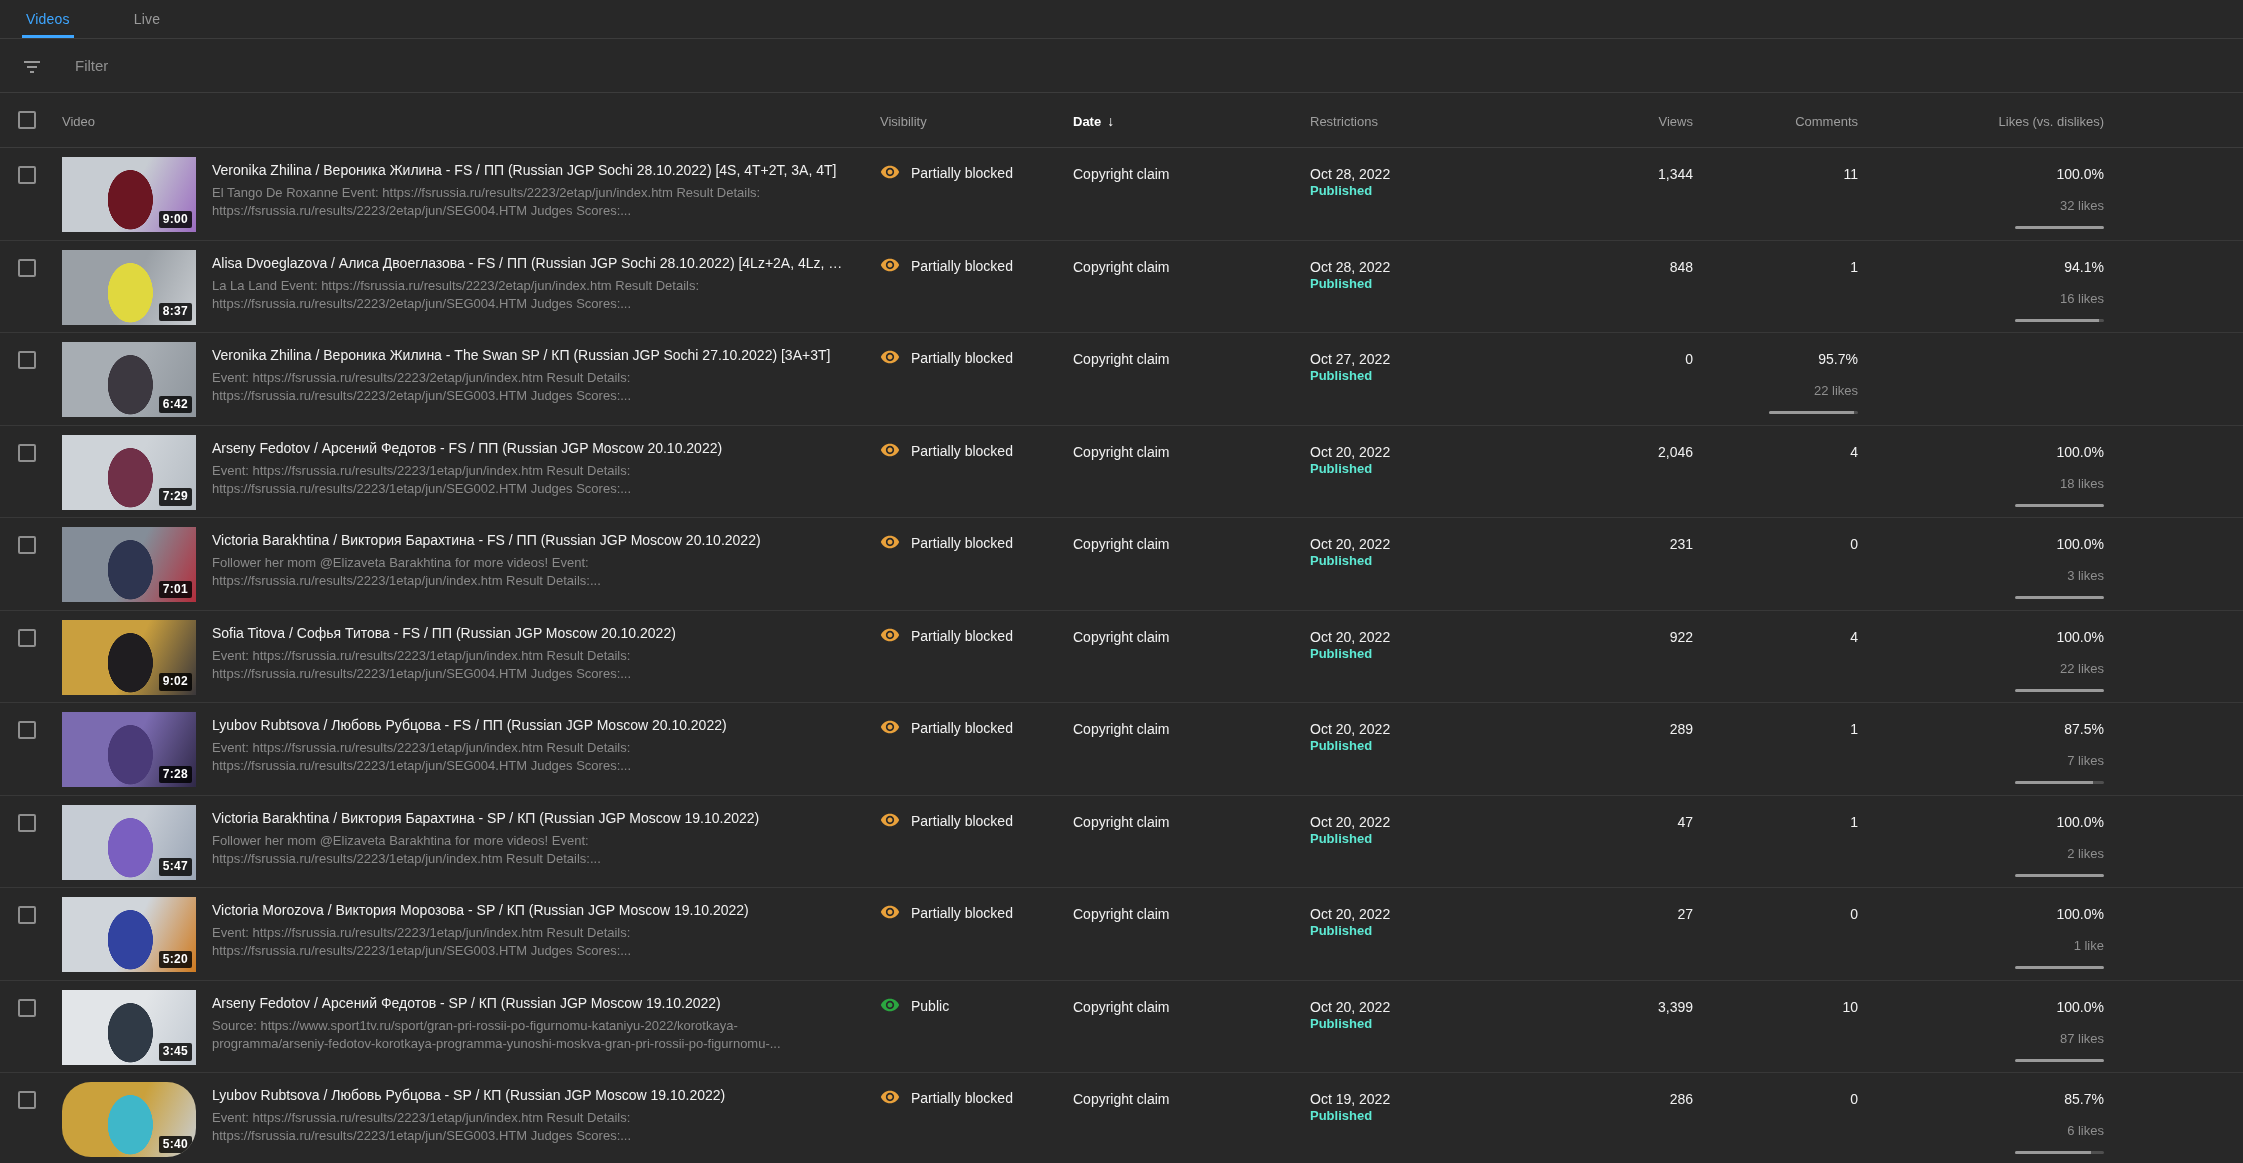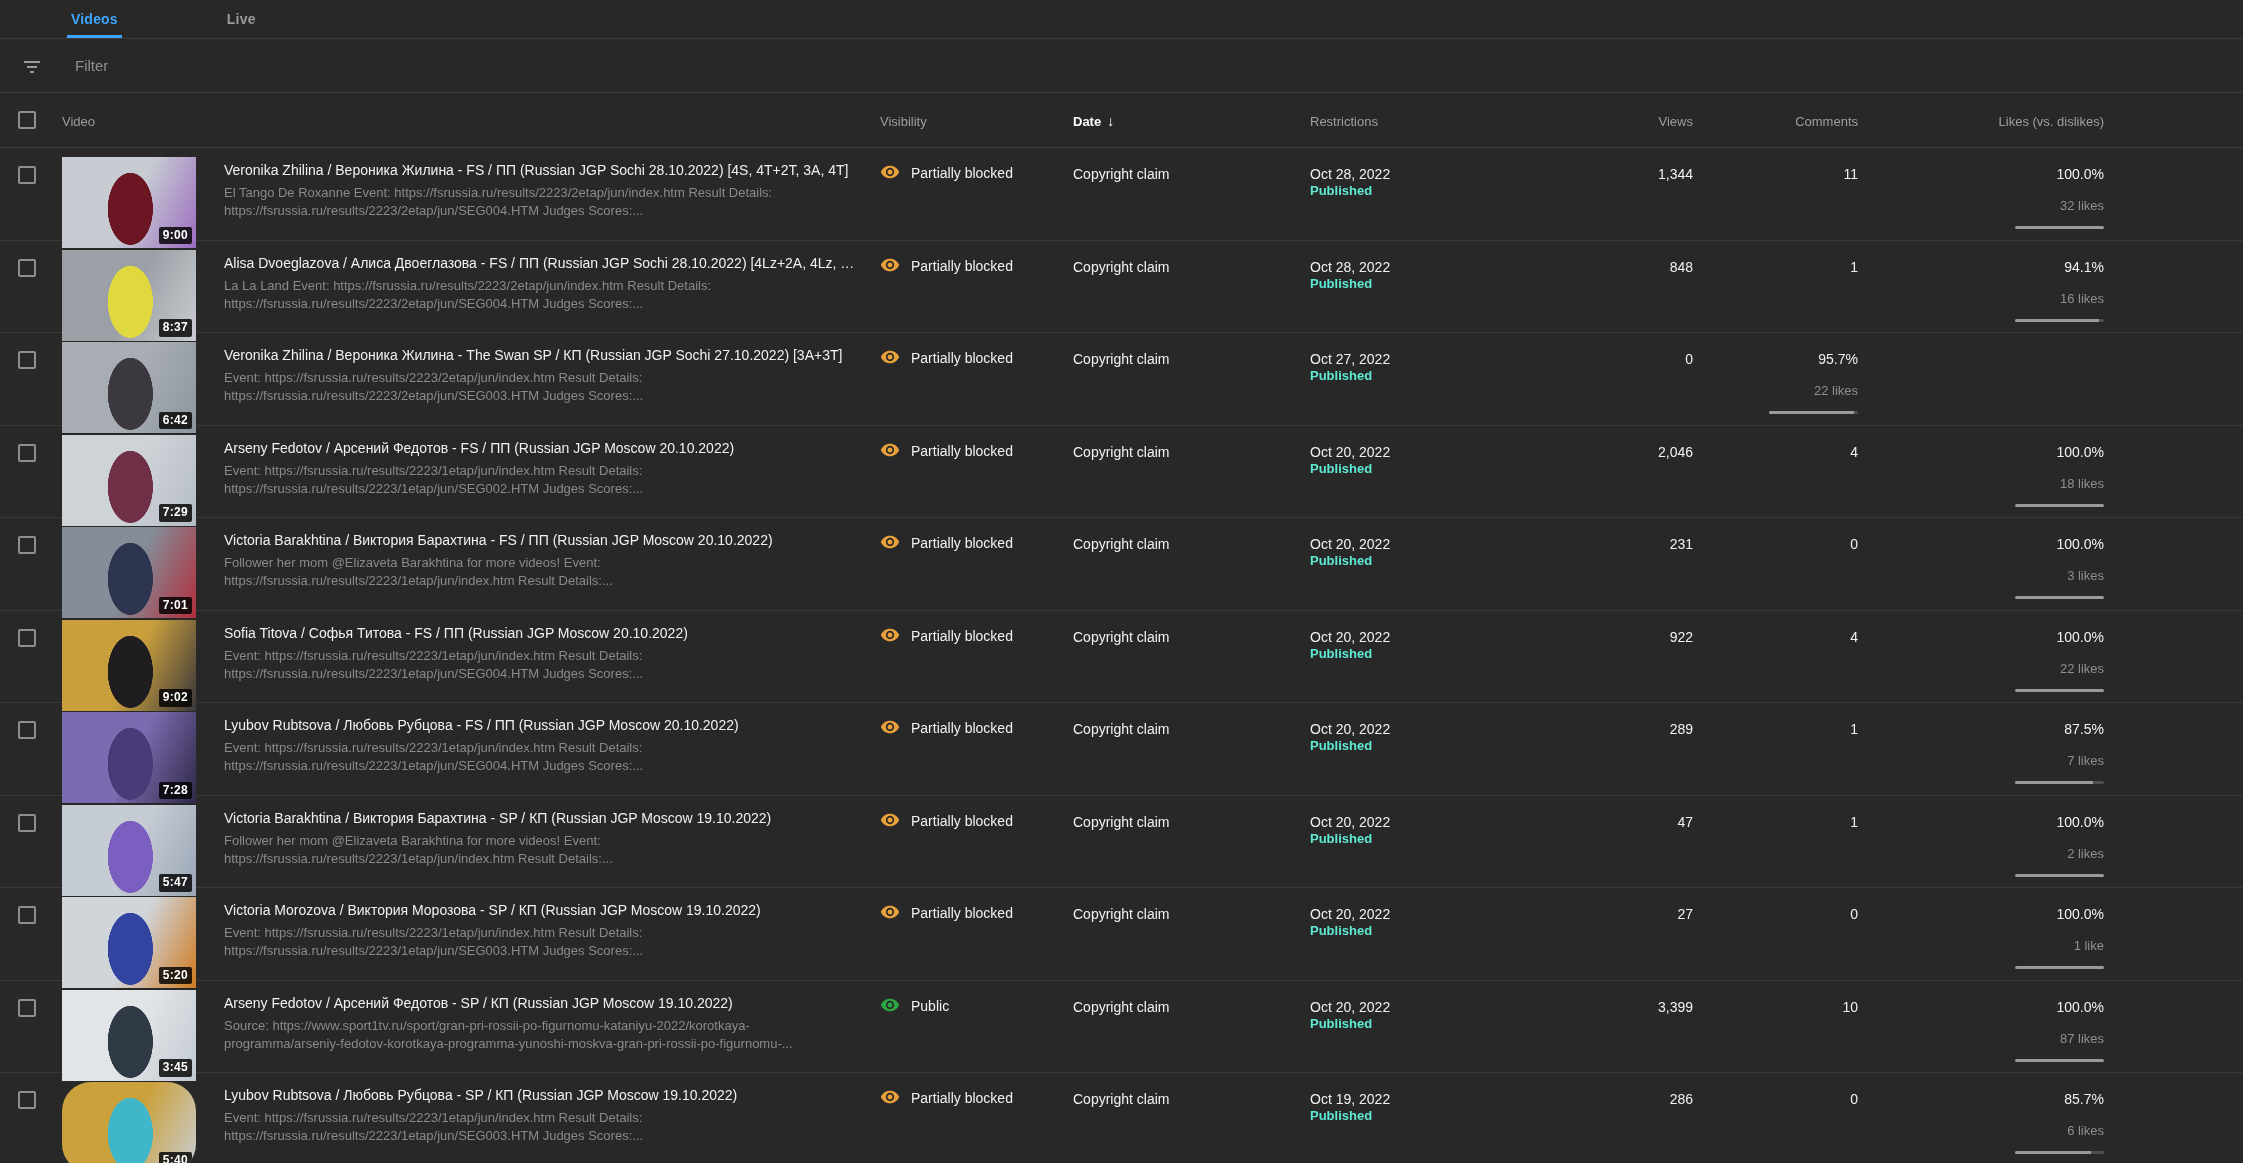--- a/index.html
+++ b/index.html
@@ -12,22 +12,22 @@
   }
   .app { width: 2243px; height: 1163px; }
 
   
   .tabbar {
     height: 39px; display: flex; align-items: stretch;
     padding-left: 22px; border-bottom: 1px solid #3c3c3c;
   }
   .tab {
     display: flex; align-items: center; padding: 0 4px; margin-right: 56px;
-    font-size: 14px; font-weight: 700; letter-spacing: .2px;
-    color: #9a9a9a; cursor: pointer; position: relative; margin-left: 45px;
+    font-size: 14px; font-weight: 400; letter-spacing: .2px;
+    color: #9a9a9a; cursor: pointer; position: relative;
   }
   .tab.active { color: #3ea6ff; }
   .tab.active::after {
     content: ""; position: absolute; left: 0; right: 0; bottom: 0; height: 3px;
     background: #3ea6ff;
   }
 
   
   .filterbar {
     height: 54px; display: flex; align-items: center;
@@ -61,31 +61,31 @@
   }
   .check-cell { padding-left: 18px; padding-top: 19px; }
   .thead .check-cell { padding-top: 18px; }
 
   .row { height: 92.5px; border-bottom: 1px solid #383838; }
   .cell { font-size: 14px; color: #f1f1f1; padding-top: 18px; }
 
   
   .video-cell { display: flex; padding-top: 0; }
   .thumb {
-    width: 134px; height: 91px; margin-top: 9px; border-radius: 0;
+    width: 134px; height: 75px; margin-top: 9px; border-radius: 0;
     position: relative; flex: 0 0 auto; overflow: hidden; cursor: pointer;
     background: #555;
   }
   .duration {
     position: absolute; right: 4px; bottom: 4px;
     background: rgba(0,0,0,.82); color: #fff;
     font-size: 12px; font-weight: 700; letter-spacing: .3px;
     padding: 2px 4px; border-radius: 2px; line-height: 1.1;
   }
-  .meta { margin-left: 28px; margin-top: 14px; min-width: 0; }
+  .meta { margin-left: 16px; margin-top: 14px; min-width: 0; }
   .title {
     font-size: 14px; font-weight: 500; color: #f1f1f1;
     white-space: nowrap; overflow: hidden; max-width: 636px; cursor: pointer;
   }
   .desc {
     margin-top: 6px; font-size: 13px; line-height: 1.42; color: #8a8a8a;
     max-width: 600px; display: -webkit-box; -webkit-line-clamp: 2;
     -webkit-box-orient: vertical; overflow: hidden;
   }
 

